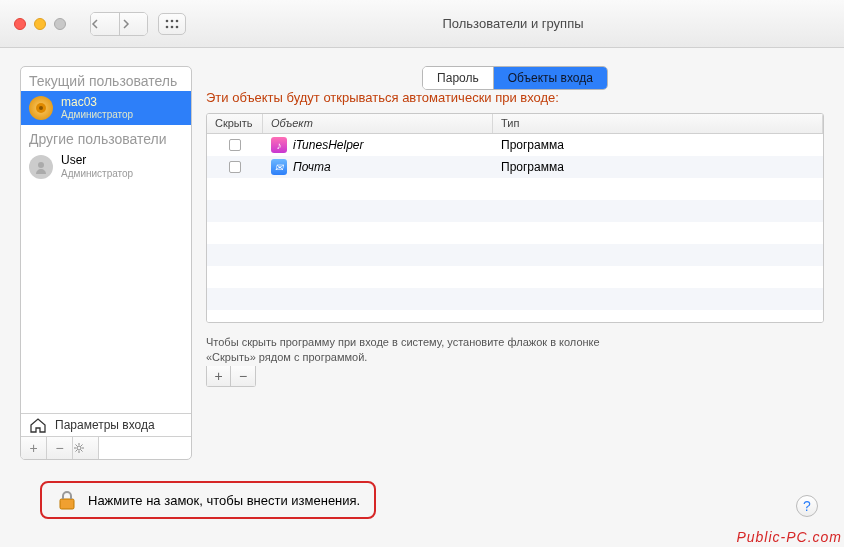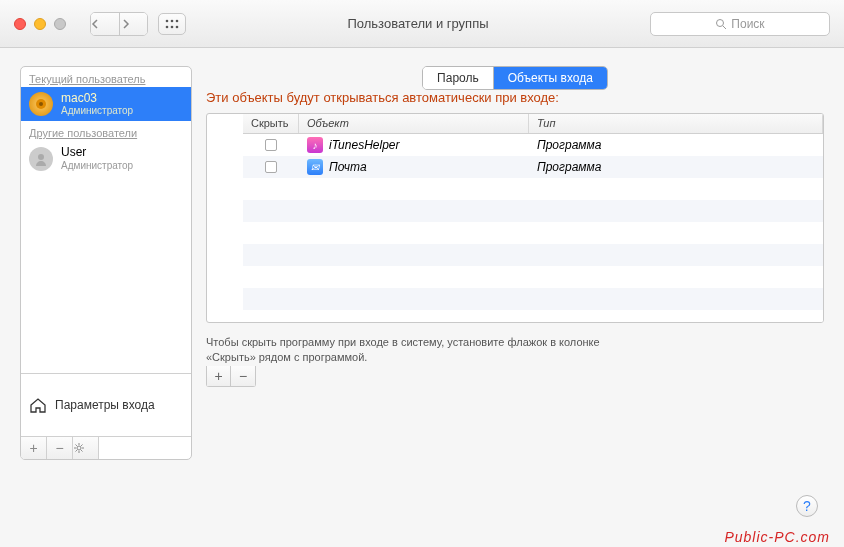--- a/index.html
+++ b/index.html
@@ -12,64 +12,64 @@
 .tl.yel { background: #ffbd2e; border: 1px solid #e0a020; }
 .tl.grn { background: #c8c8c8; border: 1px solid #aaa; }
 .nav-seg { display: flex; margin-left: 14px; border: 1px solid #c8c8c8; border-radius: 5px; overflow: hidden; background: #fff; }
 .nav-seg button { width: 28px; height: 22px; background: linear-gradient(#fcfcfc,#f0f0f0); border: none; color: #888; cursor: pointer; }
 .nav-seg button + button { border-left: 1px solid #c8c8c8; }
 .apps-btn { width: 28px; height: 22px; border: 1px solid #c8c8c8; border-radius: 5px; background: linear-gradient(#fcfcfc,#f0f0f0); display: flex; align-items: center; justify-content: center; color: #555; cursor: pointer; }
 .title { flex: 1; text-align: center; font-size: 13px; color: #4a4a4a; }
 .search { width: 180px; height: 24px; border: 1px solid #c8c8c8; border-radius: 5px; background: #fff; display: flex; align-items: center; justify-content: center; gap: 4px; color: #999; font-size: 12px; }
 .body { padding: 18px 20px; display: flex; gap: 14px; height: 430px; }
 .sidebar { width: 172px; border: 1px solid #c8c8c8; border-radius: 5px; background: #fff; display: flex; flex-direction: column; overflow: hidden; }
-.sec-label { font-size: 11px; color: #999; padding: 6px 8px 2px; text-decoration: underline; }
+.sec-label { font-size: 14px; color: #999; padding: 6px 8px 2px; }
 .user-row { display: flex; align-items: center; gap: 8px; padding: 4px 8px; }
 .user-row.active { background: #2d7ff9; color: #fef9c3; }
 .avatar { width: 24px; height: 24px; border-radius: 50%; background: #ccc; flex-shrink: 0; display: flex; align-items: center; justify-content: center; }
 .avatar.orange { background: radial-gradient(circle, #ffcc66, #d98a00); }
 .uinfo { display: flex; flex-direction: column; line-height: 1.2; }
 .uname { font-size: 12px; }
 .urole { font-size: 10px; opacity: 0.85; }
 .user-row:not(.active) .urole { color: #888; }
 .sidebar-spacer { flex: 1; }
-.login-opts { border-top: 1px solid #d0d0d0; padding: 22px 8px; display: flex; align-items: center; gap: 8px; font-size: 12px; color: #333; }
+.login-opts { border-top: 1px solid #d0d0d0; padding: 2px 8px; display: flex; align-items: center; gap: 8px; font-size: 12px; color: #333; }
 .sb-tools { border-top: 1px solid #d0d0d0; display: flex; }
 .sb-tools button { width: 26px; height: 22px; background: linear-gradient(#fcfcfc,#efefef); border: none; border-right: 1px solid #d0d0d0; color: #888; cursor: pointer; font-size: 14px; }
 .main { flex: 1; display: flex; flex-direction: column; }
 .tab-seg { align-self: center; display: flex; border: 1px solid #b8b8b8; border-radius: 5px; overflow: hidden; }
 .tab-seg button { height: 22px; padding: 0 14px; background: #fff; border: none; font-size: 12px; color: #333; cursor: pointer; }
-.tab-seg button.active { background: #2d7ff9; color: #ffffff; text-align: center; }
+.tab-seg button.active { background: #2d7ff9; color: #0f172a; text-align: center; }
 .tab-seg button + button { border-left: 1px solid #b8b8b8; }
 .desc { font-size: 13px; color: #c2410c; margin-bottom: 8px; }
-.table { border: 1px solid #c8c8c8; border-radius: 3px; background: #fff; height: 210px; overflow: hidden; padding-left: 36px; }
+.table { border: 1px solid #c8c8c8; border-radius: 3px; background: #fff; height: 210px; overflow: hidden; }
 .thead { display: flex; background: linear-gradient(#fafafa,#efefef); border-bottom: 1px solid #d0d0d0; height: 20px; font-size: 11px; color: #444; }
 .th { padding: 3px 8px; border-right: 1px solid #d8d8d8; }
 .col-hide { width: 56px; }
 .col-obj { width: 230px; font-style: italic; }
-.col-type { flex: 1; font-style: italic; }
+.col-type { flex: 1; }
 .trow { display: flex; height: 22px; align-items: center; font-size: 12px; }
 .trow:nth-child(odd) { background: #fff; }
 .trow:nth-child(even) { background: #f4f6fa; }
 .td { padding: 0 8px; }
 .td.col-hide { display: flex; justify-content: center; }
 .td.col-obj { display: flex; align-items: center; gap: 6px; }
 .chk { width: 12px; height: 12px; border: 1px solid #aaa; border-radius: 2px; background: #fff; }
 .app-icon { width: 16px; height: 16px; border-radius: 3px; display: flex; align-items: center; justify-content: center; font-size: 10px; }
 .app-icon.itunes { background: linear-gradient(#ff6fb5,#c837d1); color: #fff; }
 .app-icon.mail { background: linear-gradient(#6db8ff,#2d7ff9); color: #fff; }
 .tbody-empty { height: 22px; }
 .note { font-size: 11px; color: #555; margin-top: 12px; max-width: 400px; line-height: 1.4; }
 .tbl-tools { display: flex; margin-top: 0; border: 1px solid #c8c8c8; border-top: none; border-radius: 0 0 3px 3px; width: fit-content; }
 .tbl-tools button { width: 24px; height: 20px; background: linear-gradient(#fcfcfc,#efefef); border: none; border-right: 1px solid #c8c8c8; color: #666; cursor: pointer; font-size: 14px; line-height: 1; }
 .tbl-tools button:last-child { border-right: none; }
 .lock-bar { position: absolute; left: 40px; bottom: 28px; display: flex; align-items: center; gap: 10px; padding: 6px 14px; border: 2px solid #d62626; border-radius: 8px; }
 .lock-icon { width: 22px; height: 22px; }
 .help-btn { position: absolute; right: 26px; bottom: 30px; width: 22px; height: 22px; border-radius: 50%; border: 1px solid #bbb; background: linear-gradient(#fff,#eee); color: #2d7ff9; font-size: 14px; display: flex; align-items: center; justify-content: center; cursor: pointer; }
-.watermark { position: absolute; right: 14px; bottom: 2px; color: #d62626; font-size: 14px; font-style: italic; letter-spacing: 1px; }
+.watermark { position: absolute; right: 2px; bottom: 2px; color: #d62626; font-size: 14px; font-style: italic; letter-spacing: 1px; }
 svg { display: block; }
 </style>
 </head>
 <body>
 
 <div class="window">
 
   <div class="titlebar">
     <div class="traffic">
       <div class="tl red"></div>
@@ -92,27 +92,20 @@
       <svg width="14" height="10" viewBox="0 0 14 10">
         <circle cx="2" cy="2" r="1.3" fill="#555"></circle>
           <circle cx="7" cy="2" r="1.3" fill="#555"></circle>
           <circle cx="12" cy="2" r="1.3" fill="#555"></circle>
         <circle cx="2" cy="8" r="1.3" fill="#555"></circle>
           <circle cx="7" cy="8" r="1.3" fill="#555"></circle>
           <circle cx="12" cy="8" r="1.3" fill="#555"></circle>
       </svg>
     </div>
     <div class="title">Пользователи и группы</div>
-    <div class="search">
-      <svg width="12" height="12" viewBox="0 0 12 12">
-          <circle cx="5" cy="5" r="3.5" stroke="#999" fill="none"></circle>
-          <line x1="8" y1="8" x2="11" y2="11" stroke="#999"></line>
-        </svg>
-      <span>Поиск</span>
-    </div>
   </div>
 
   <div class="body">
 
     <div class="sidebar">
       <div class="sec-label">Текущий пользователь</div>
       <div class="user-row active">
         <div class="avatar orange">
           <svg width="14" height="14" viewBox="0 0 14 14">
               <circle cx="7" cy="7" r="5" fill="#e08a00"></circle>
@@ -203,17 +196,24 @@
       <div class="note">Чтобы скрыть программу при входе в систему, установите флажок в колонке «Скрыть» рядом с программой.</div>
 
       <div class="tbl-tools">
         <button>+</button>
         <button>−</button>
       </div>
     </div>
 
   </div>
 
+  <div class="lock-bar">
+    <svg class="lock-icon" viewBox="0 0 22 22">
+      <rect x="4" y="10" width="14" height="10" rx="1.5" fill="#f0a030" stroke="#c07800"></rect>
+      <path d="M7 10V7a4 4 0 018 0v3" fill="none" stroke="#999" stroke-width="2"></path>
+    </svg>
+    <span>Нажмите на замок, чтобы внести изменения.</span>
+  </div>
 
   <div class="help-btn">?</div>
 
   <div class="watermark">Public-PC.com</div>
 </div>
 
 </body></html>

